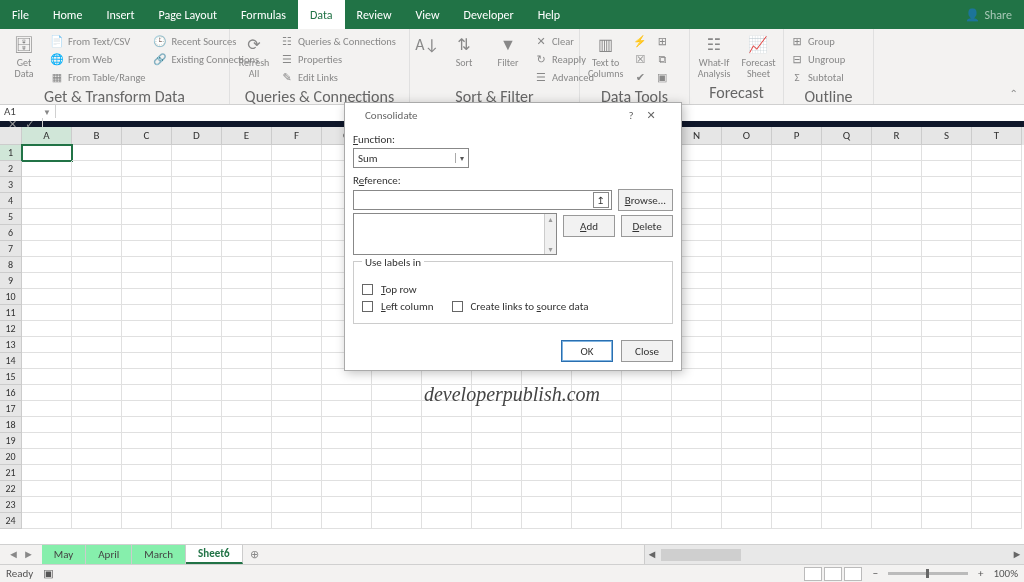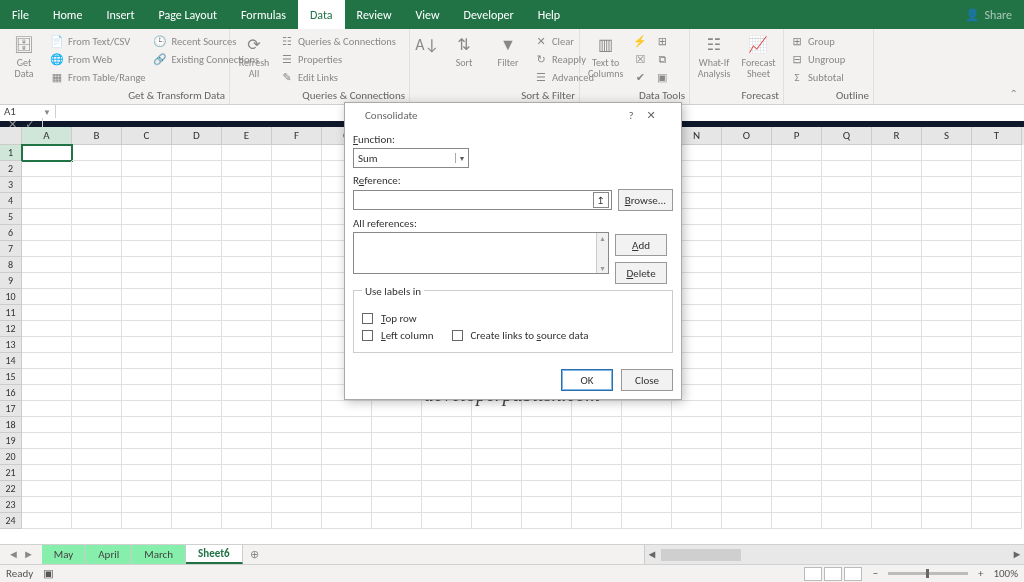--- a/index.html
+++ b/index.html
@@ -9,21 +9,21 @@
 .ribbon-tabs { background: #217346; height: 29px; display: flex; align-items: stretch; color: #fff; }
 .ribbon-tab { padding: 0 12px; display: flex; align-items: center; font-size: 12px; cursor: pointer; }
 .ribbon-tab.active { background: #fff; color: #217346; }
 .ribbon-share { margin-left: auto; padding: 0 12px; display: flex; align-items: center; opacity: .6; font-size: 12px; }
 .tell-me { display: flex; align-items: center; gap: 6px; }
 .tell-me .bulb { width: 12px; height: 12px; }
 
 
 .ribbon-body { height: 76px; background: #f3f2f1; border-bottom: 1px solid #d0d0d0; display: flex; position: relative; }
 .ribbon-group { border-right: 1px solid #e0e0e0; display: flex; flex-direction: column; justify-content: space-between; padding: 2px 4px 0; }
-.ribbon-group-label { text-align: right; font-size: 11px; color: #666; padding: 2px 0; }
+.ribbon-group-label { text-align: center; font-size: 16px; color: #666; padding: 2px 0; }
 .ribbon-group-content { flex: 1; display: flex; align-items: flex-start; gap: 4px; padding-top: 2px; color: #888; }
 .big-btn { display: flex; flex-direction: column; align-items: center; gap: 2px; padding: 2px 4px; text-align: center; font-size: 10px; line-height: 1.1; min-width: 40px; }
 .big-btn .ic { width: 20px; height: 20px; display: flex; align-items: center; justify-content: center; font-size: 16px; }
 .small-list { display: flex; flex-direction: column; gap: 2px; font-size: 10.5px; }
 .small-item { display: flex; align-items: center; gap: 4px; white-space: nowrap; padding: 1px 2px; }
 .small-item .ic { width: 14px; height: 14px; display: inline-flex; align-items: center; justify-content: center; font-size: 11px; }
 .collapse-caret { position: absolute; right: 6px; bottom: 4px; color: #888; font-size: 10px; }
 
 
 .formula-row { height: 22px; display: flex; align-items: flex-start; border-bottom: 6px solid #0f172a; background: #fff; flex-direction: column; }
@@ -83,21 +83,21 @@
 .ref-btn { width: 16px; height: 16px; border: 1px solid #888; display: flex; align-items: center; justify-content: center; font-size: 10px; }
 .dlg-btn { min-width: 52px; height: 22px; border: 1px solid #999; background: #f2f2f2; display: inline-flex; align-items: center; justify-content: center; padding: 0 6px; }
 .dlg-btn.primary { border: 1px solid #2a6fb0; box-shadow: inset 0 0 0 1px #7fb3e0; background: #fff; }
 .dlg-list { width: 256px; height: 42px; border: 1px solid #888; position: relative; }
 .dlg-list .vscroll { position: absolute; right: 0; top: 0; bottom: 0; width: 12px; background: #f0f0f0; border-left: 1px solid #ccc; display: flex; flex-direction: column; justify-content: space-between; align-items: center; color: #999; font-size: 8px; }
 .dlg-fieldset { border: 1px solid #ccc; padding: 6px 8px 8px; margin-top: 6px; }
 .dlg-fieldset .legend { position: relative; top: -12px; background: #fff; display: inline-block; padding: 0 3px; margin-bottom: -8px; }
 .chk { width: 11px; height: 11px; border: 1px solid #666; display: inline-block; vertical-align: middle; margin-right: 4px; }
 .chk-row { display: flex; align-items: center; gap: 4px; margin: 2px 0; }
 .dlg-footer { display: flex; gap: 8px; justify-content: flex-end; padding: 8px; }
-.side-btns { display: flex; flex-direction: column; gap: 6px; margin-top: 2px; align-items: center; }
+.side-btns { display: flex; flex-direction: row; gap: 6px; margin-top: 2px; align-items: center; }
 </style>
 </head>
 <body>
 
 <div class="ribbon-tabs">
   <div class="ribbon-tab">File</div>
   <div class="ribbon-tab">Home</div>
   <div class="ribbon-tab">Insert</div>
   <div class="ribbon-tab">Page Layout</div>
   <div class="ribbon-tab">Formulas</div>
@@ -921,21 +921,20 @@
     </div>
     <div class="dlg-label" style="margin-top:6px"><span>R</span><u>e</u><span>ference:</span></div>
     <div class="dlg-row">
       <div class="dlg-input">
         <span class="ref-btn">↥</span>
       </div>
       <div class="dlg-btn">
           <span><u>B</u>rowse...</span>
         </div>
     </div>
-    <div class="dlg-label" style="margin-top:6px">All references:</div>
     <div class="dlg-row" style="align-items:flex-start">
       <div class="dlg-list">
         <div class="vscroll">
             <span>▴</span>
             <span>▾</span>
           </div>
       </div>
       <div class="side-btns">
         <div class="dlg-btn">
             <span><u>A</u>dd</span>

